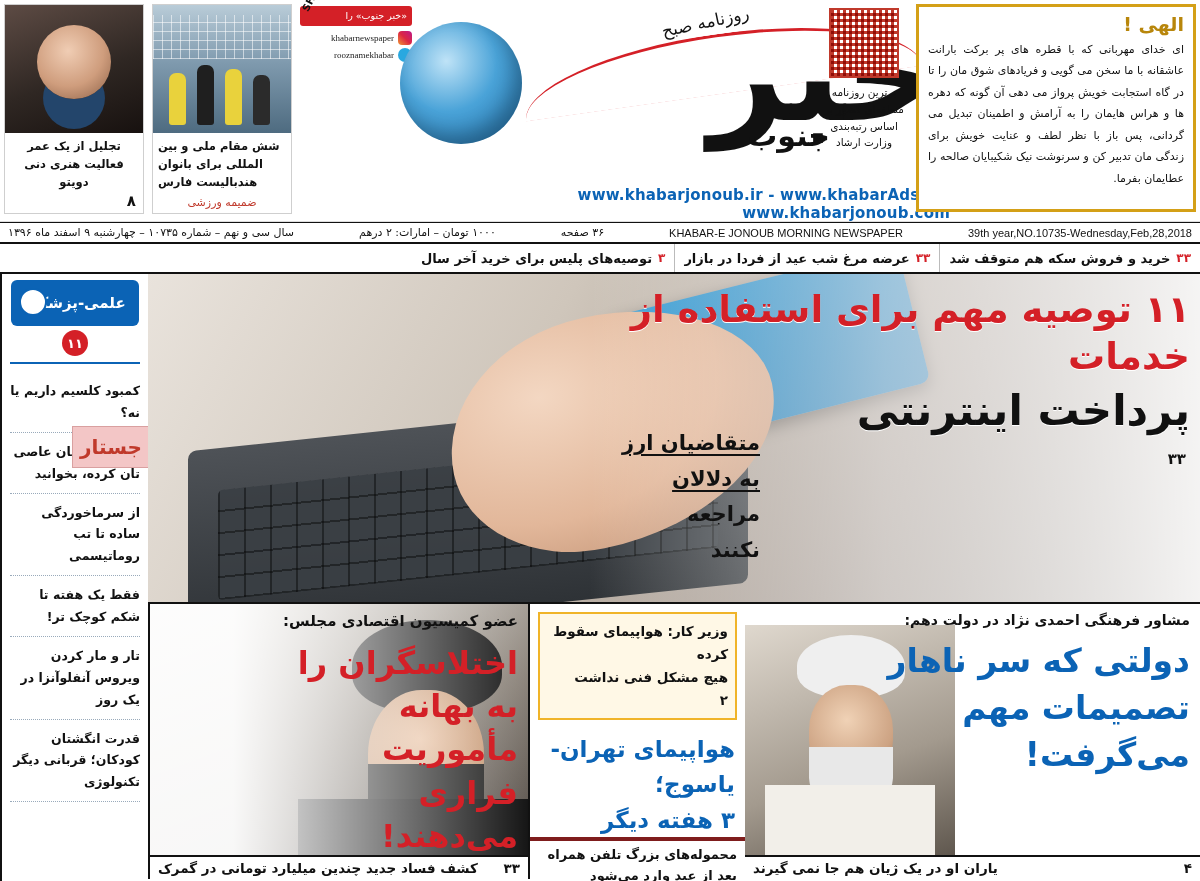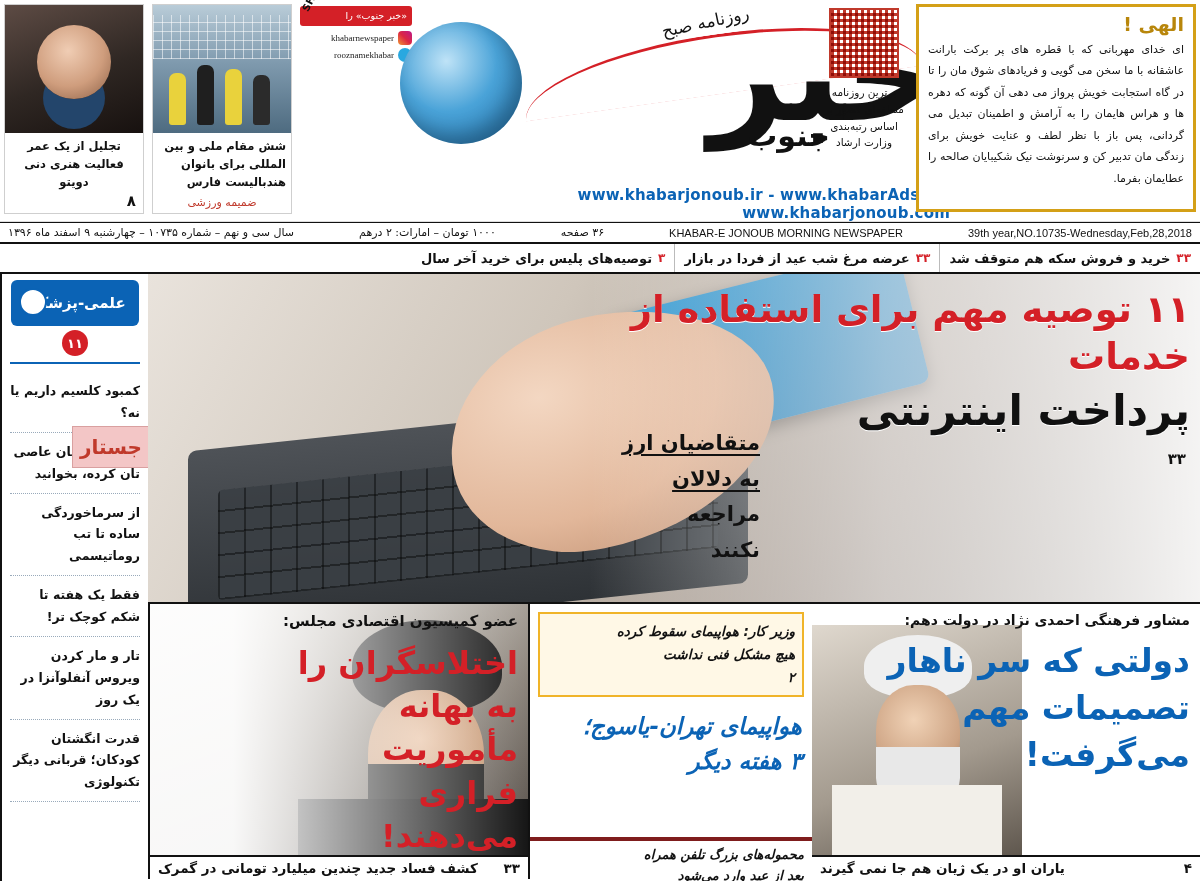--- a/index.html
+++ b/index.html
@@ -77,21 +77,21 @@
   .promo-sport .ph .f3 { left: 72px;  background: #e9d23c; height: 56px; }
   .promo-sport .ph .f4 { left: 100px; background: #2b2b2b; height: 50px; }
   .promo-sport .ph .net {
     position: absolute; left: 0; top: 10px; width: 100%; height: 44px;
     background:
       repeating-linear-gradient(90deg, rgba(255,255,255,.55) 0 1px, transparent 1px 9px),
       repeating-linear-gradient(0deg, rgba(255,255,255,.55) 0 1px, transparent 1px 9px);
   }
   .promo-sport .cap {
     flex: 1; font-size: 11.5px; line-height: 1.55; color: #111;
-    text-align: right; padding: 5px 5px 0 5px; font-weight: bold;
+    text-align: left; padding: 5px 5px 0 5px; font-weight: bold;
   }
   .promo-sport .sub {
     font-size: 11px; color: #c0392b; text-align: center; padding-bottom: 4px;
   }
 
   
   .social-block { left: 300px; top: 6px; width: 112px; height: 92px; }
   .badge-red {
     display: flex; align-items: center; gap: 4px;
     background: #d42027; color: #fff;
@@ -353,21 +353,21 @@
     position: absolute; right: 10px; top: 38px; width: 240px; text-align: right;
     font-size: 32px; font-weight: bold; color: #d42027; line-height: 1.35;
   }
   .st-a .footer {
     position: absolute; left: 0; right: 0; bottom: 0; height: 24px;
     border-top: 2px solid #111;
     display: flex; align-items: center; justify-content: space-between;
     padding: 0 8px; font-size: 13.5px; font-weight: bold; color: #111; background: #fff;
   }
 
-  .st-b { width: 284px; font-style: italic; }
+  .st-b { width: 217px; }
   .st-b .box {
     margin: 8px 8px 0 8px; border: 2px solid #f0b429; background: #fff8e6;
     padding: 6px 7px; text-align: right; font-size: 13.5px; font-weight: bold;
     line-height: 1.7; color: #111;
   }
   .st-b .hl {
     margin: 12px 10px 0 10px; text-align: right;
     font-size: 23px; font-weight: bold; color: #0b63b5; line-height: 1.55;
   }
   .st-b .footer {

